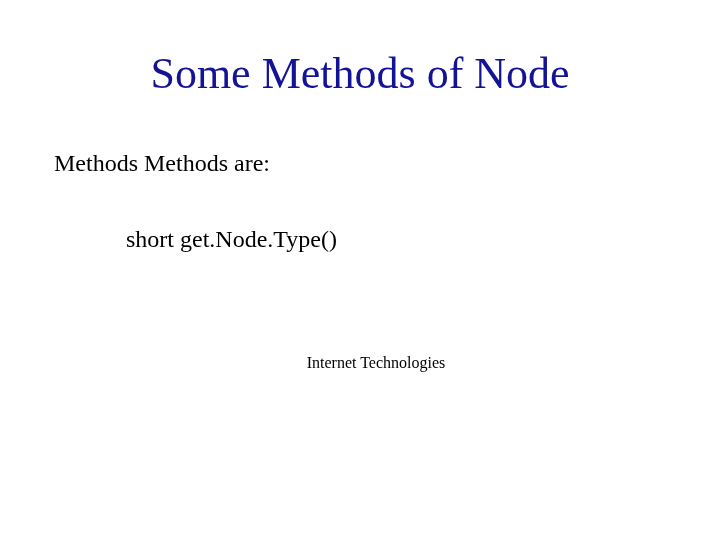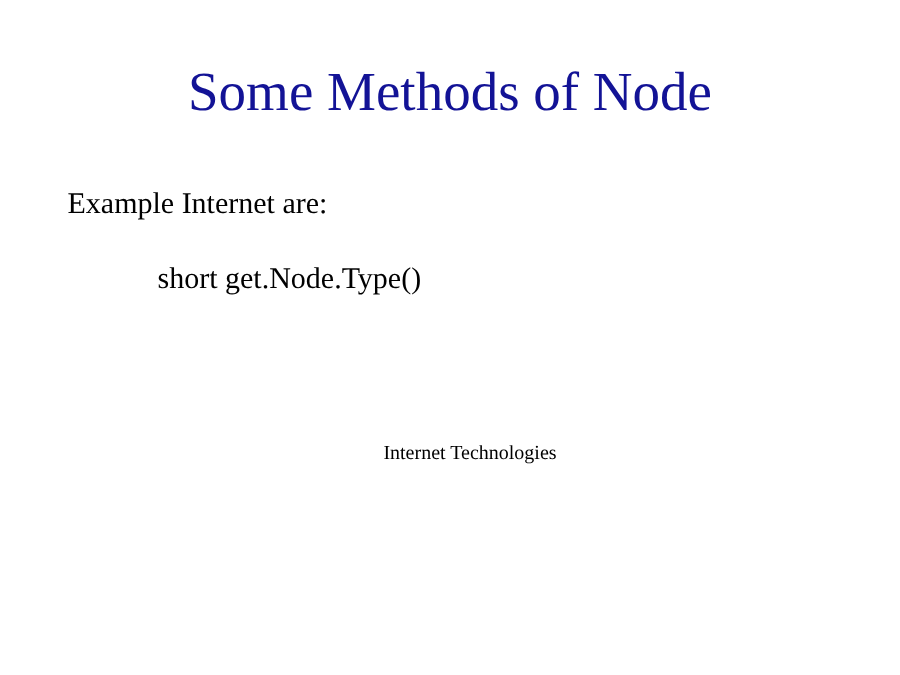--- a/index.html
+++ b/index.html
@@ -29,21 +29,21 @@
     font-weight: 400;
   }
   .subtitle {
     position: absolute;
     top: 150px;
     left: 54px;
     font-size: 24px;
   }
   .method-sig {
     position: absolute;
-    top: 210px;
+    top: 226px;
     left: 126px;
     font-size: 24px;
   }
   .method-desc {
     position: absolute;
     top: 278px;
     left: 170px;
     width: 490px;
     font-size: 24px;
     line-height: 1.25;
@@ -55,16 +55,16 @@
     width: 720px;
     text-align: center;
     font-size: 16px;
   }
 </style>
 </head>
 <body>
 
 <div class="slide">
   <div class="title">Some Methods of Node</div>
-  <div class="subtitle">Example Internet are:</div>
+  <div class="subtitle">Methods Methods are:</div>
   <div class="method-sig">short get.Node.Type()</div>
   <div class="footer">Internet Technologies</div>
 </div>
 
 </body></html>

